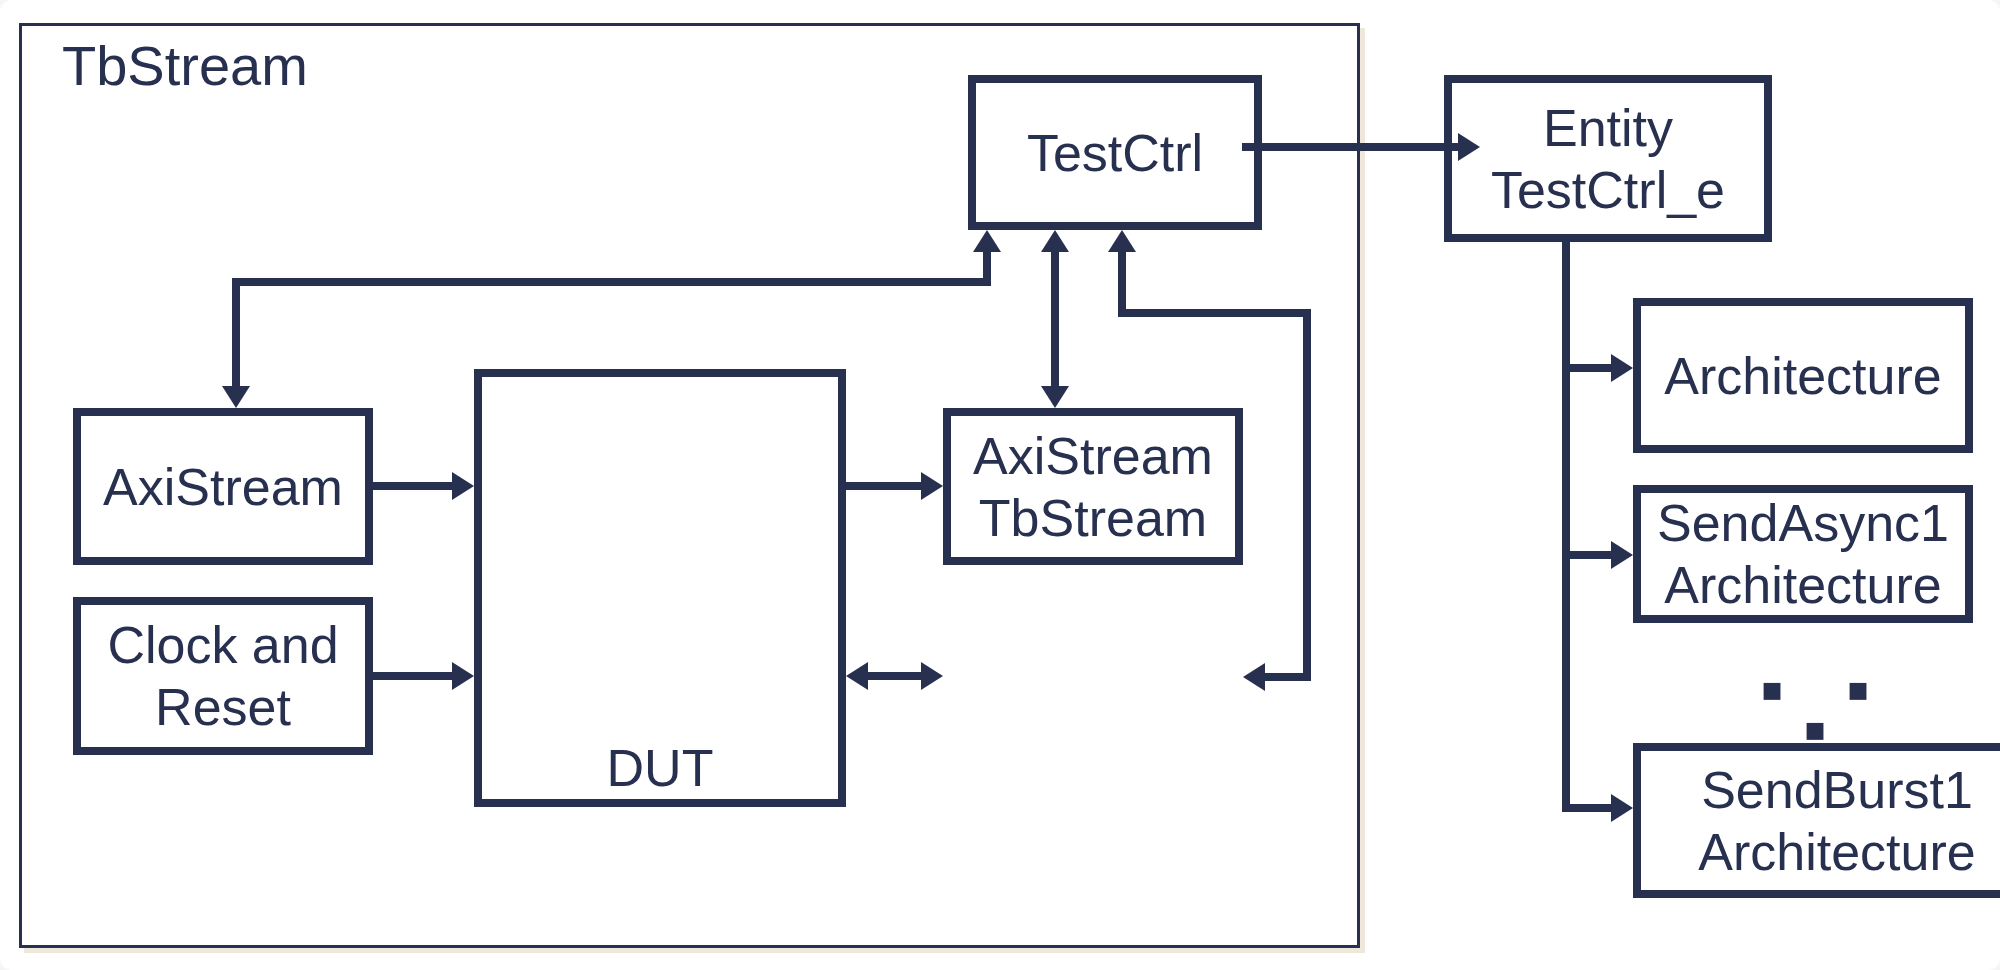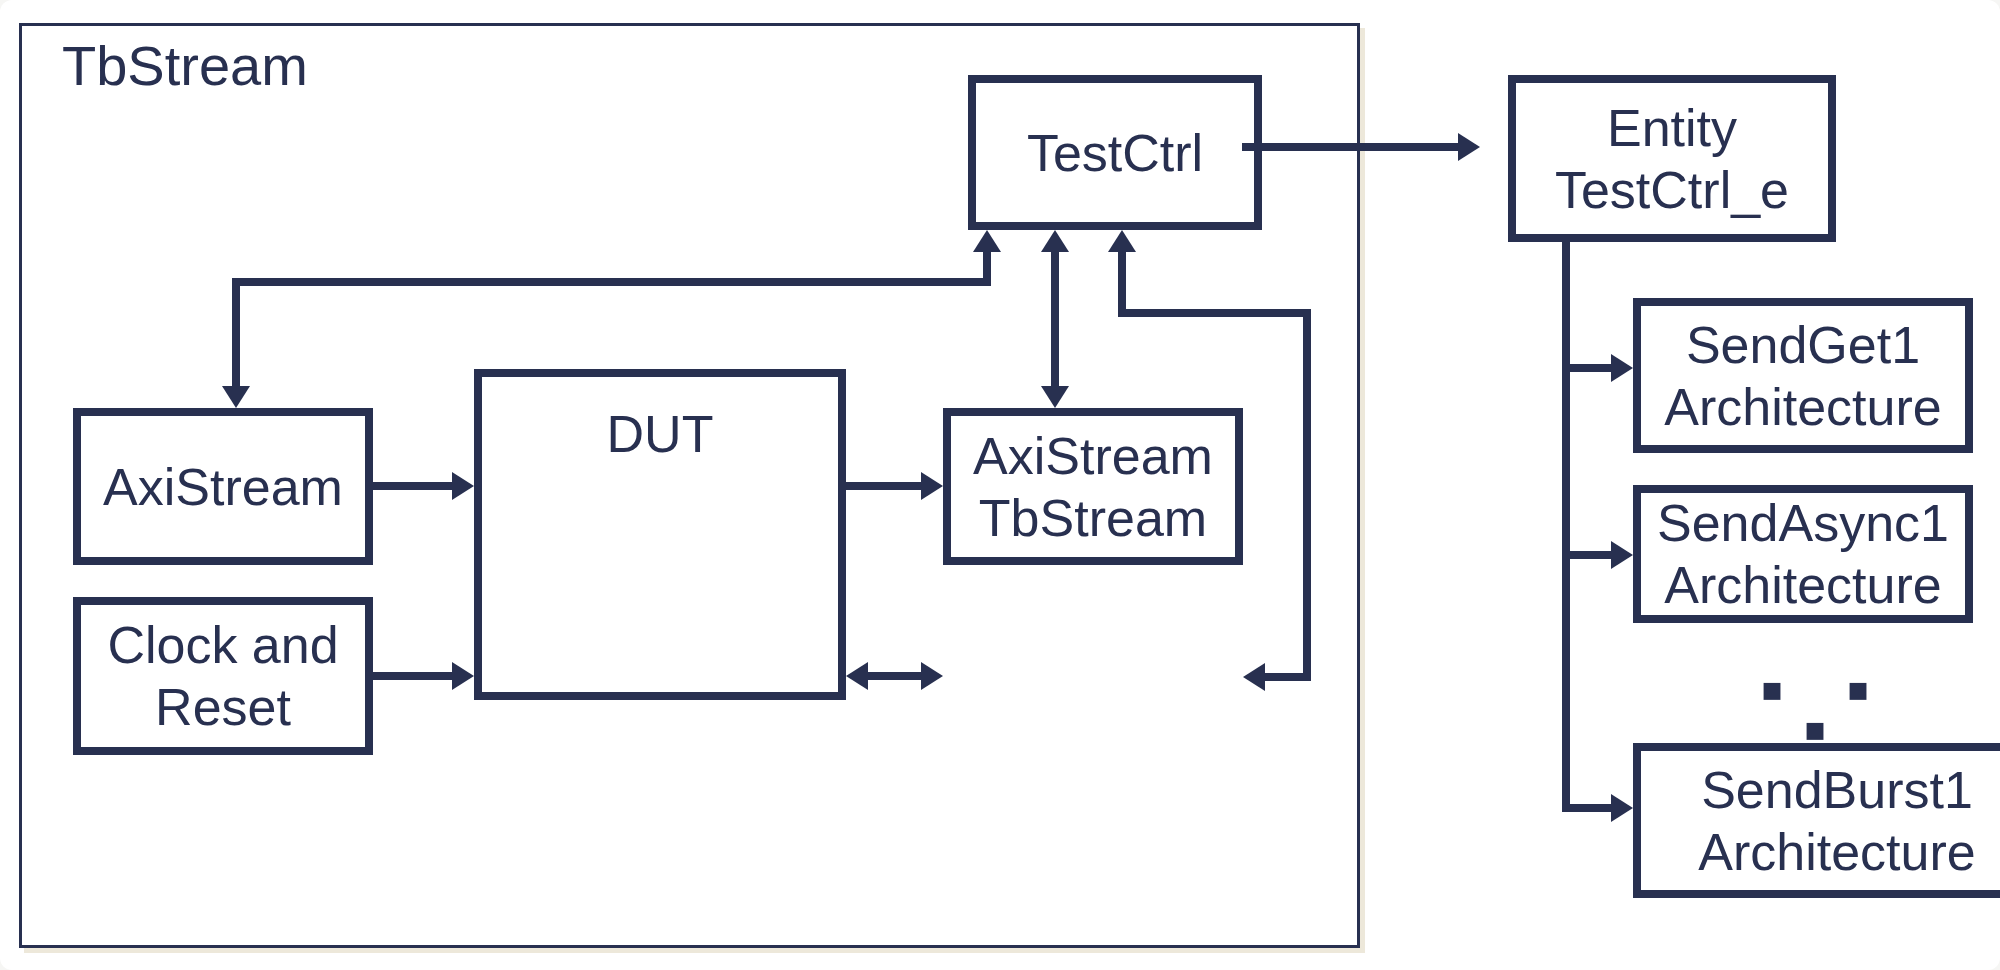--- a/index.html
+++ b/index.html
@@ -64,46 +64,45 @@
 
 <div class="canvas">
 
   <div class="container-box" style="left:19px;top:23px;width:1341px;height:925px;"></div>
   <div class="container-label" style="left:62px;top:36px;">TbStream</div>
 
   <div class="node" style="left:948px;top:75px;width:294px;height:155px;margin-left:20px;">
     <span>TestCtrl</span>
   </div>
 
-  <div class="node" style="left:1508px;top:75px;width:328px;height:167px;">
+  <div class="node" style="left:1444px;top:75px;width:328px;height:167px;">
     <span>Entity</span>
     <span>TestCtrl_e</span>
   </div>
 
   <div class="node" style="left:73px;top:408px;width:300px;height:157px;">
     <span>AxiStream</span>
   </div>
 
   <div class="node" style="left:73px;top:597px;width:300px;height:158px;">
     <span>Clock and</span>
     <span>Reset</span>
   </div>
 
-  <div class="node" style="left:474px;top:369px;width:372px;height:331px;justify-content:flex-start;padding-top:26px;">
+  <div class="node" style="left:474px;top:369px;width:372px;height:438px;justify-content:flex-end;padding-top:26px;">
     <span>DUT</span>
   </div>
 
   <div class="node" style="left:943px;top:408px;width:300px;height:157px;">
     <span>AxiStream</span>
     <span>TbStream</span>
   </div>
 
 
   <div class="node" style="left:1633px;top:298px;width:340px;height:155px;">
-    <span>SendGet1</span>
     <span>Architecture</span>
   </div>
 
   <div class="node" style="left:1633px;top:485px;width:340px;height:138px;">
     <span>SendAsync1</span>
     <span>Architecture</span>
   </div>
 
   <div class="dots" style="left:1718px;top:668px;width:220px;text-align:center;">▪ ▪ ▪</div>
 

